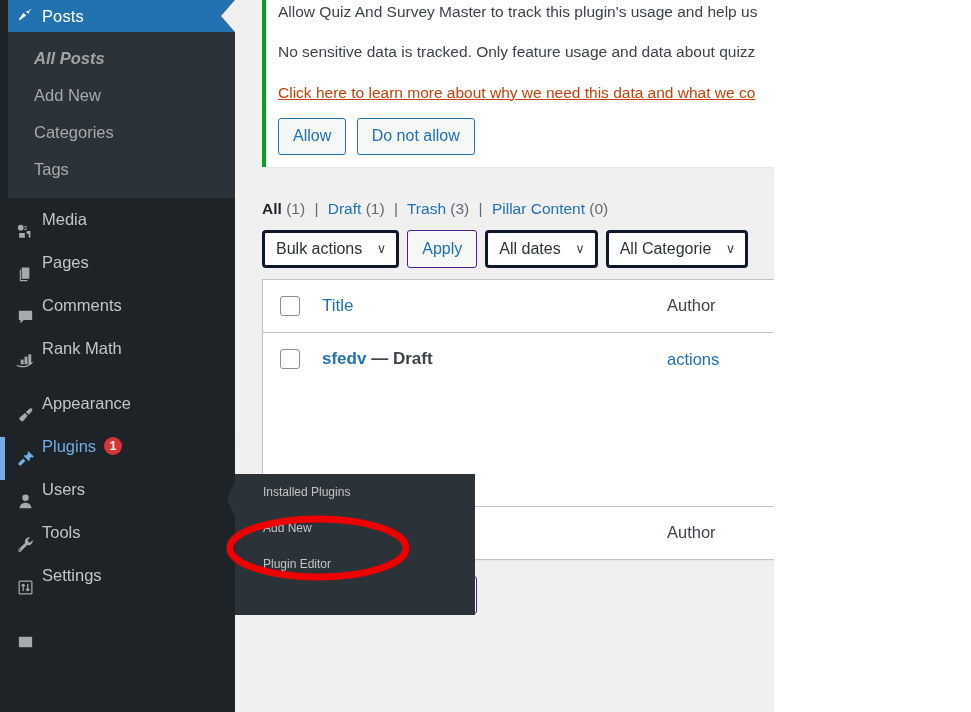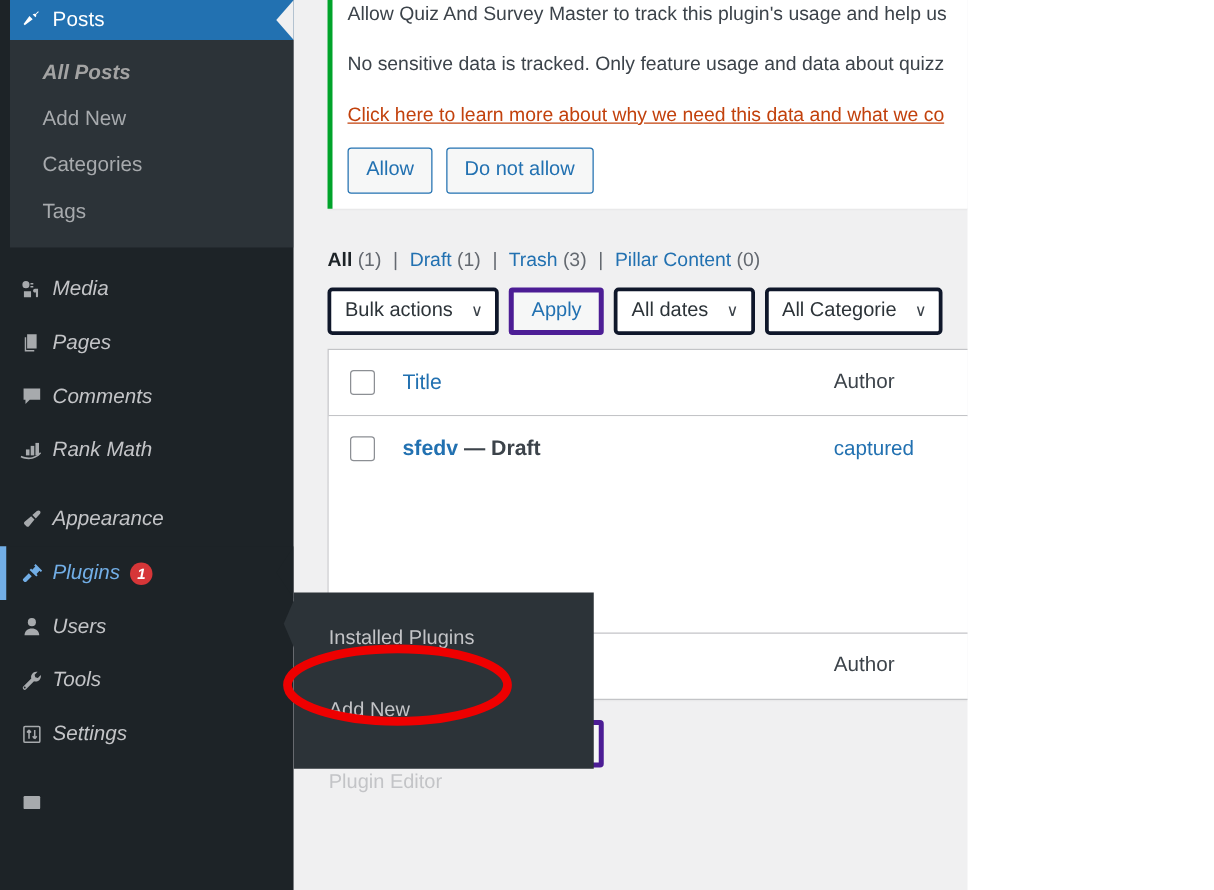--- a/index.html
+++ b/index.html
@@ -73,26 +73,24 @@
   }
   .sub-item.current {
     color: #a3a3a3;
     font-weight: bold;
     font-style: italic;
   }
 
   .mainitem {
     position: relative;
     display: flex;
-    align-items: center;
     height: 43px;
     color: #c3c4c7;
     font-size: 16.5px;
     margin-left: 8px;
-    font-style: italic;
   }
   .mainitem .mi-icon {
     width: 34px;
     min-width: 34px;
     text-align: center;
     display: flex;
     align-items: center;
     justify-content: center;
     color: #a7aaad;
   }
@@ -218,21 +216,21 @@
     cursor: pointer;
   }
   .wp-select .chev {
     position: absolute;
     right: 10px;
     color: #3c434a;
     font-size: 13px;
   }
   .apply-btn {
     background: #f6f7f7;
-    border: 4px solid #4c1d95;
+    border: 1px solid #4c1d95;
     color: #2271b1;
     border-radius: 3px;
     height: 38px;
     padding: 4px 14px;
     font-size: 16px;
     font-family: "Liberation Sans", sans-serif;
     cursor: pointer;
     box-sizing: border-box;
   }
 
@@ -279,22 +277,22 @@
     position: absolute;
     left: 235px;
     top: 474px;
     width: 240px;
     height: 141px;
     background: #2c3338;
     z-index: 40;
   }
   #flyout .fly-item {
     color: #c3c4c7;
-    font-size: 16px;
-    padding: 26px 0 10px 28px;
+    font-size: 12px;
+    padding: 10px 0 10px 28px;
     line-height: 1.35;
     cursor: pointer;
   }
   #flyout-notch {
     position: absolute;
     left: 227px;
     top: 478px;
     width: 0; height: 0;
     border-top: 21px solid transparent;
     border-bottom: 21px solid transparent;
@@ -488,21 +486,21 @@
           <span class="col-author">Author</span>
         </div>
         <div class="tr row">
           <span class="cb"></span>
           <span class="col-title">
             <a href="#" class="link-b">sfedv</a>
             <span class="dash">—</span>
             <span class="dash">Draft</span>
           </span>
           <span class="col-author">
-            <a href="#">captured</a>
+            <a href="#">actions</a>
           </span>
         </div>
         <div class="tbl-gap"></div>
         <div class="tr foot">
           <span class="cb"></span>
           <span class="col-title"></span>
           <span class="col-author">Author</span>
         </div>
       </div>
 

